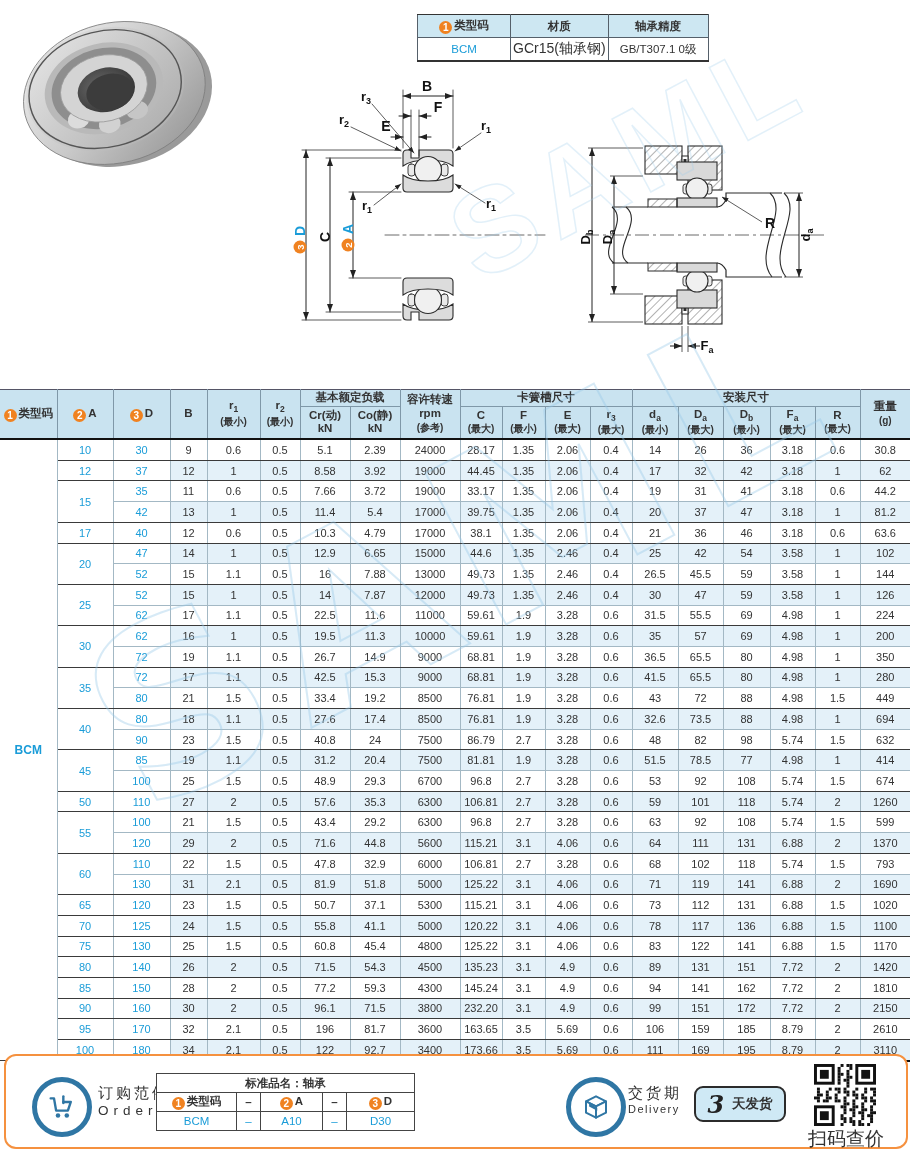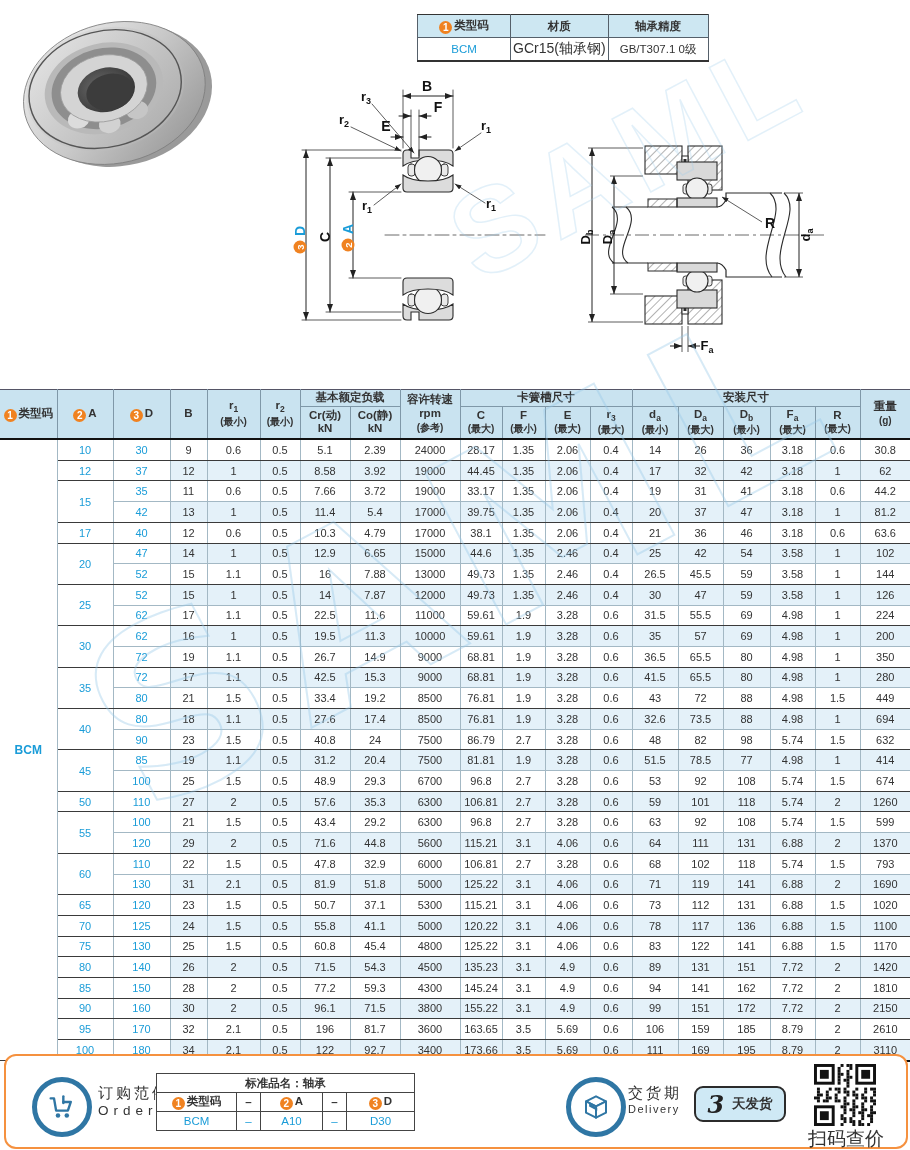--- a/index.html
+++ b/index.html
@@ -867,21 +867,21 @@
       </tr>
       <tr class="alt gend">
         <td class="a-cell" rowspan="1">90</td>
         <td class="d-cell">160</td>
         <td class="v-cell">30</td>
         <td class="v-cell">2</td>
         <td class="v-cell">0.5</td>
         <td class="v-cell">96.1</td>
         <td class="v-cell">71.5</td>
         <td class="v-cell">3800</td>
-        <td class="v-cell">155.22</td>
+        <td class="v-cell">232.20</td>
         <td class="v-cell">3.1</td>
         <td class="v-cell">4.9</td>
         <td class="v-cell">0.6</td>
         <td class="v-cell">99</td>
         <td class="v-cell">151</td>
         <td class="v-cell">172</td>
         <td class="v-cell">7.72</td>
         <td class="v-cell">2</td>
         <td class="v-cell w-last">2150</td>
       </tr>

